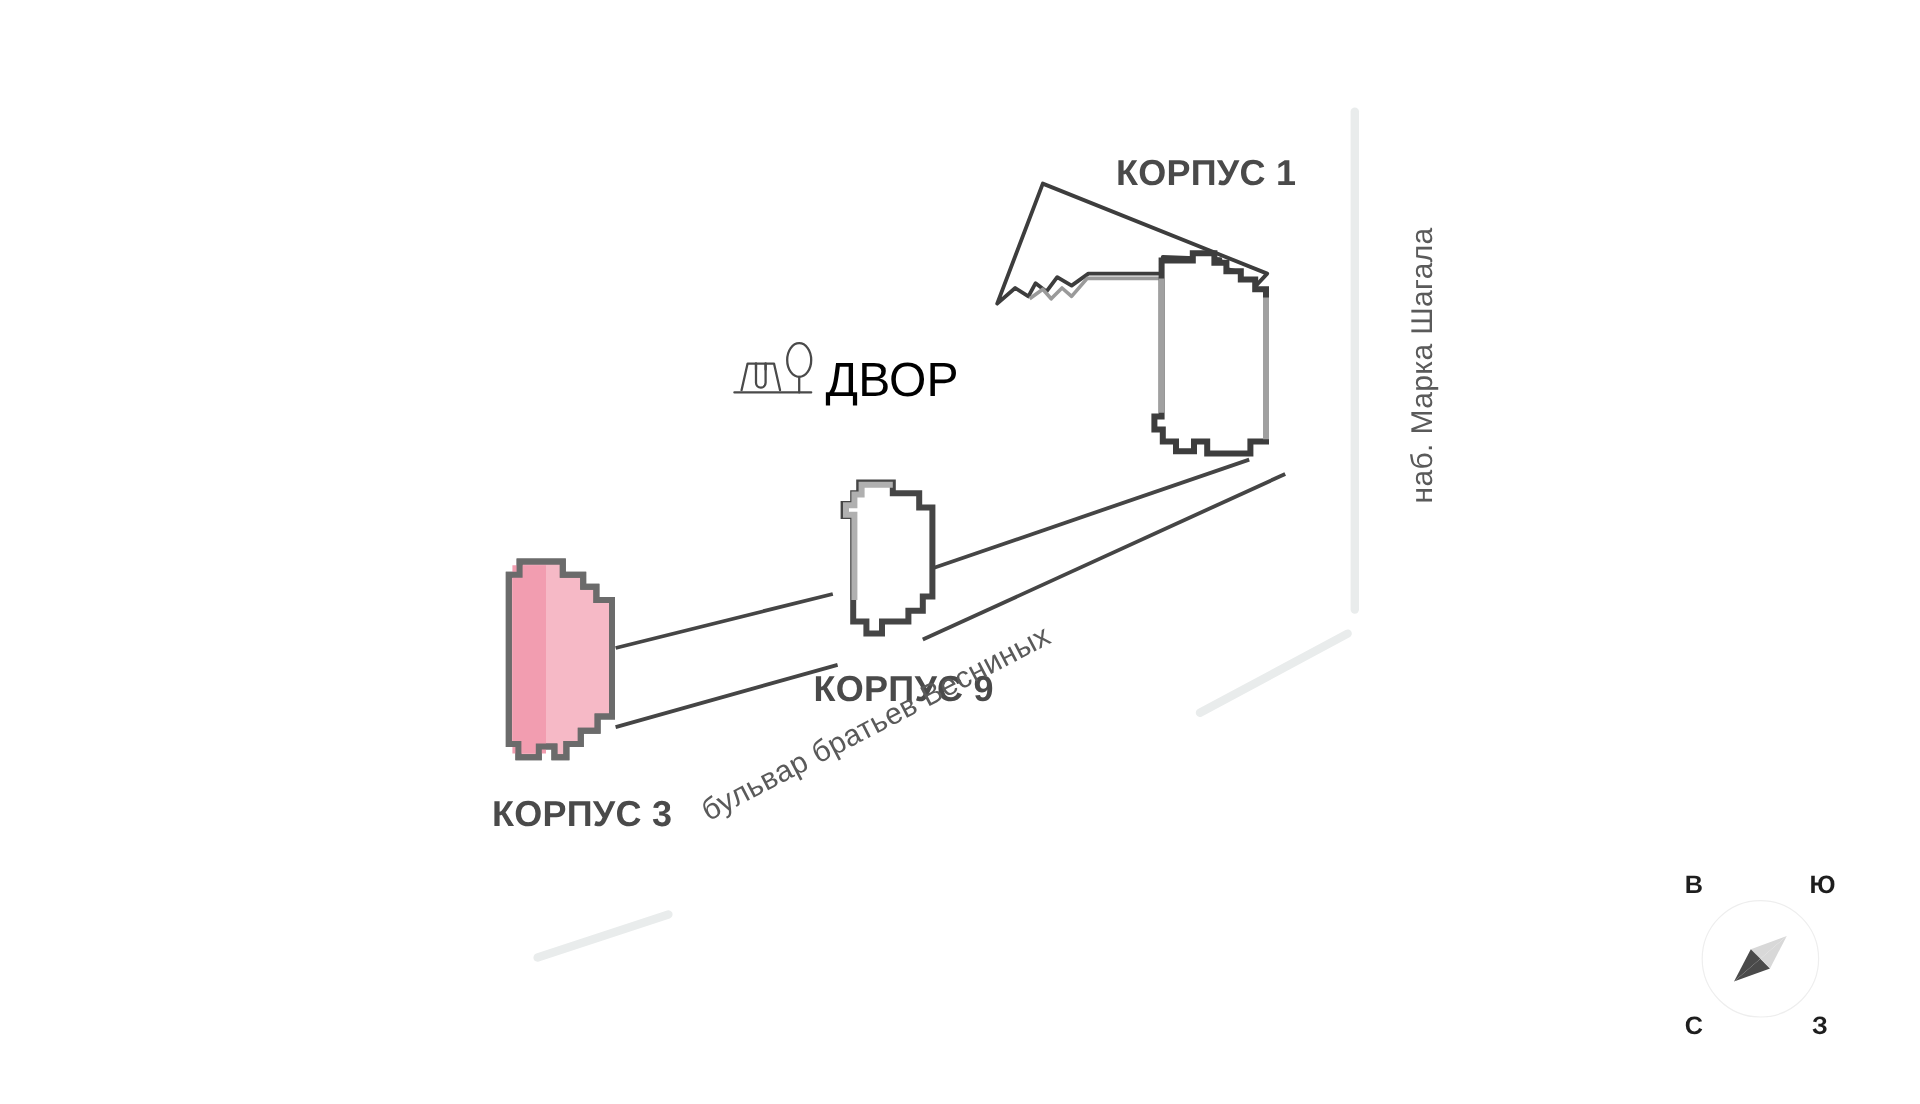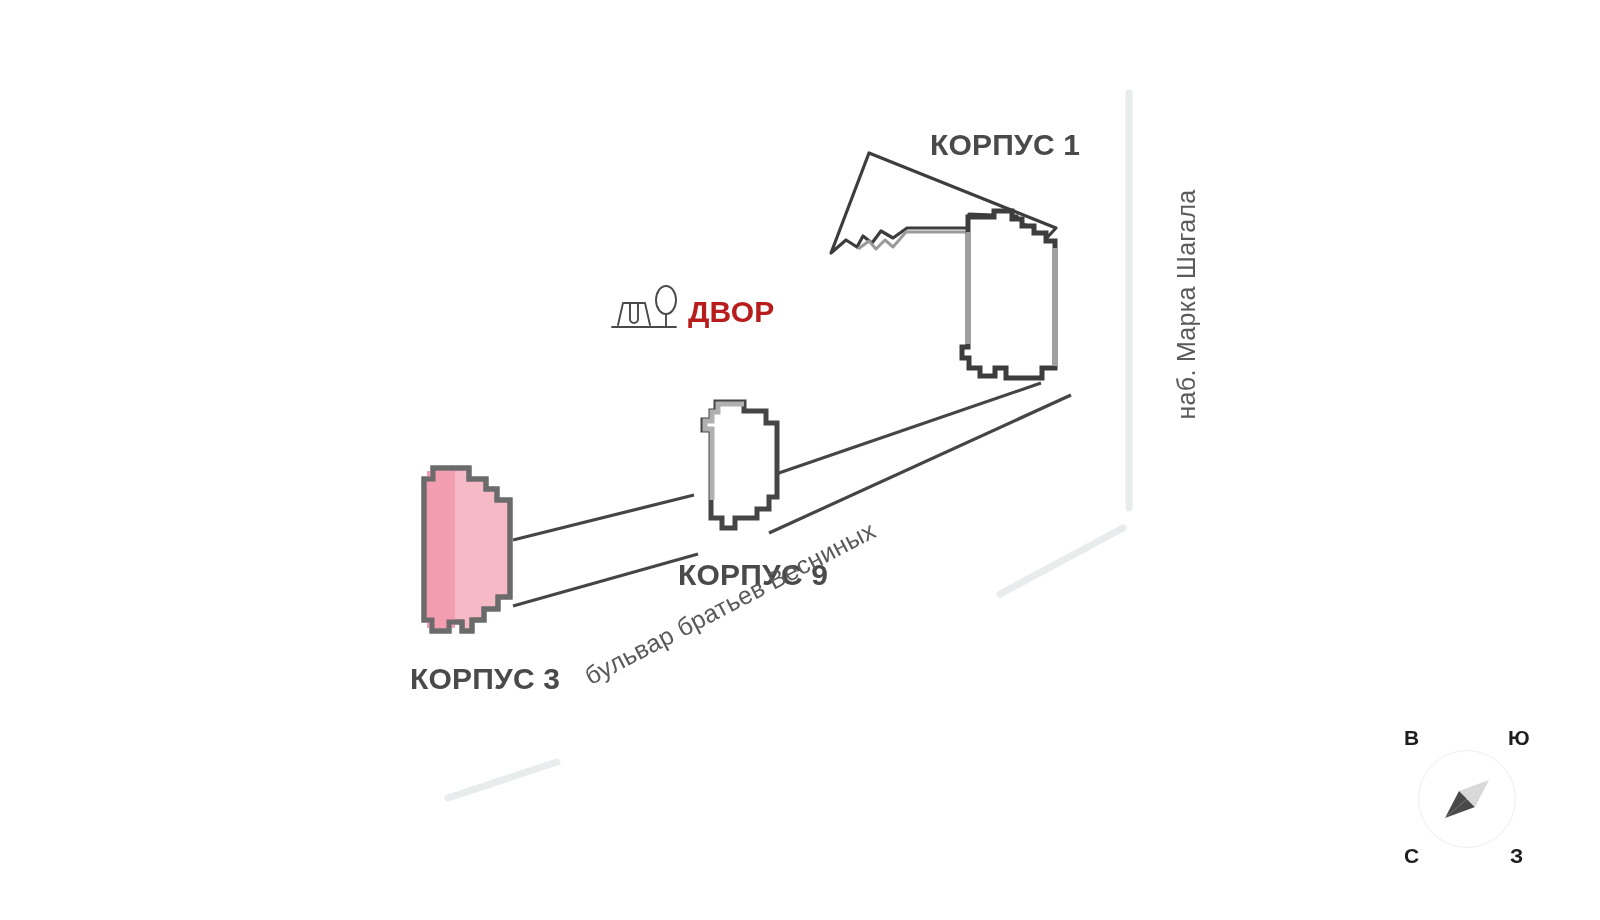--- a/index.html
+++ b/index.html
@@ -35,23 +35,23 @@
     font-weight: 700;
     white-space: nowrap;
     letter-spacing: 0.2px;
   }
   .bldg-label {
     font-size: 30px;
     font-weight: 700;
     color: #4a4a4a;
   }
   .yard-label {
-    font-size: 30px;
-    font-weight: 700;
-    color: #b91c1c;
+    font-size: 40px;
+    font-weight: 400;
+    color: #000000;
   }
   .street-label {
     position: absolute;
     color: #5a5a5a;
     font-weight: 400;
     font-size: 25px;
     white-space: nowrap;
     letter-spacing: 0.3px;
   }
   #label-korpus1 { left: 930px; top: 128px; }

